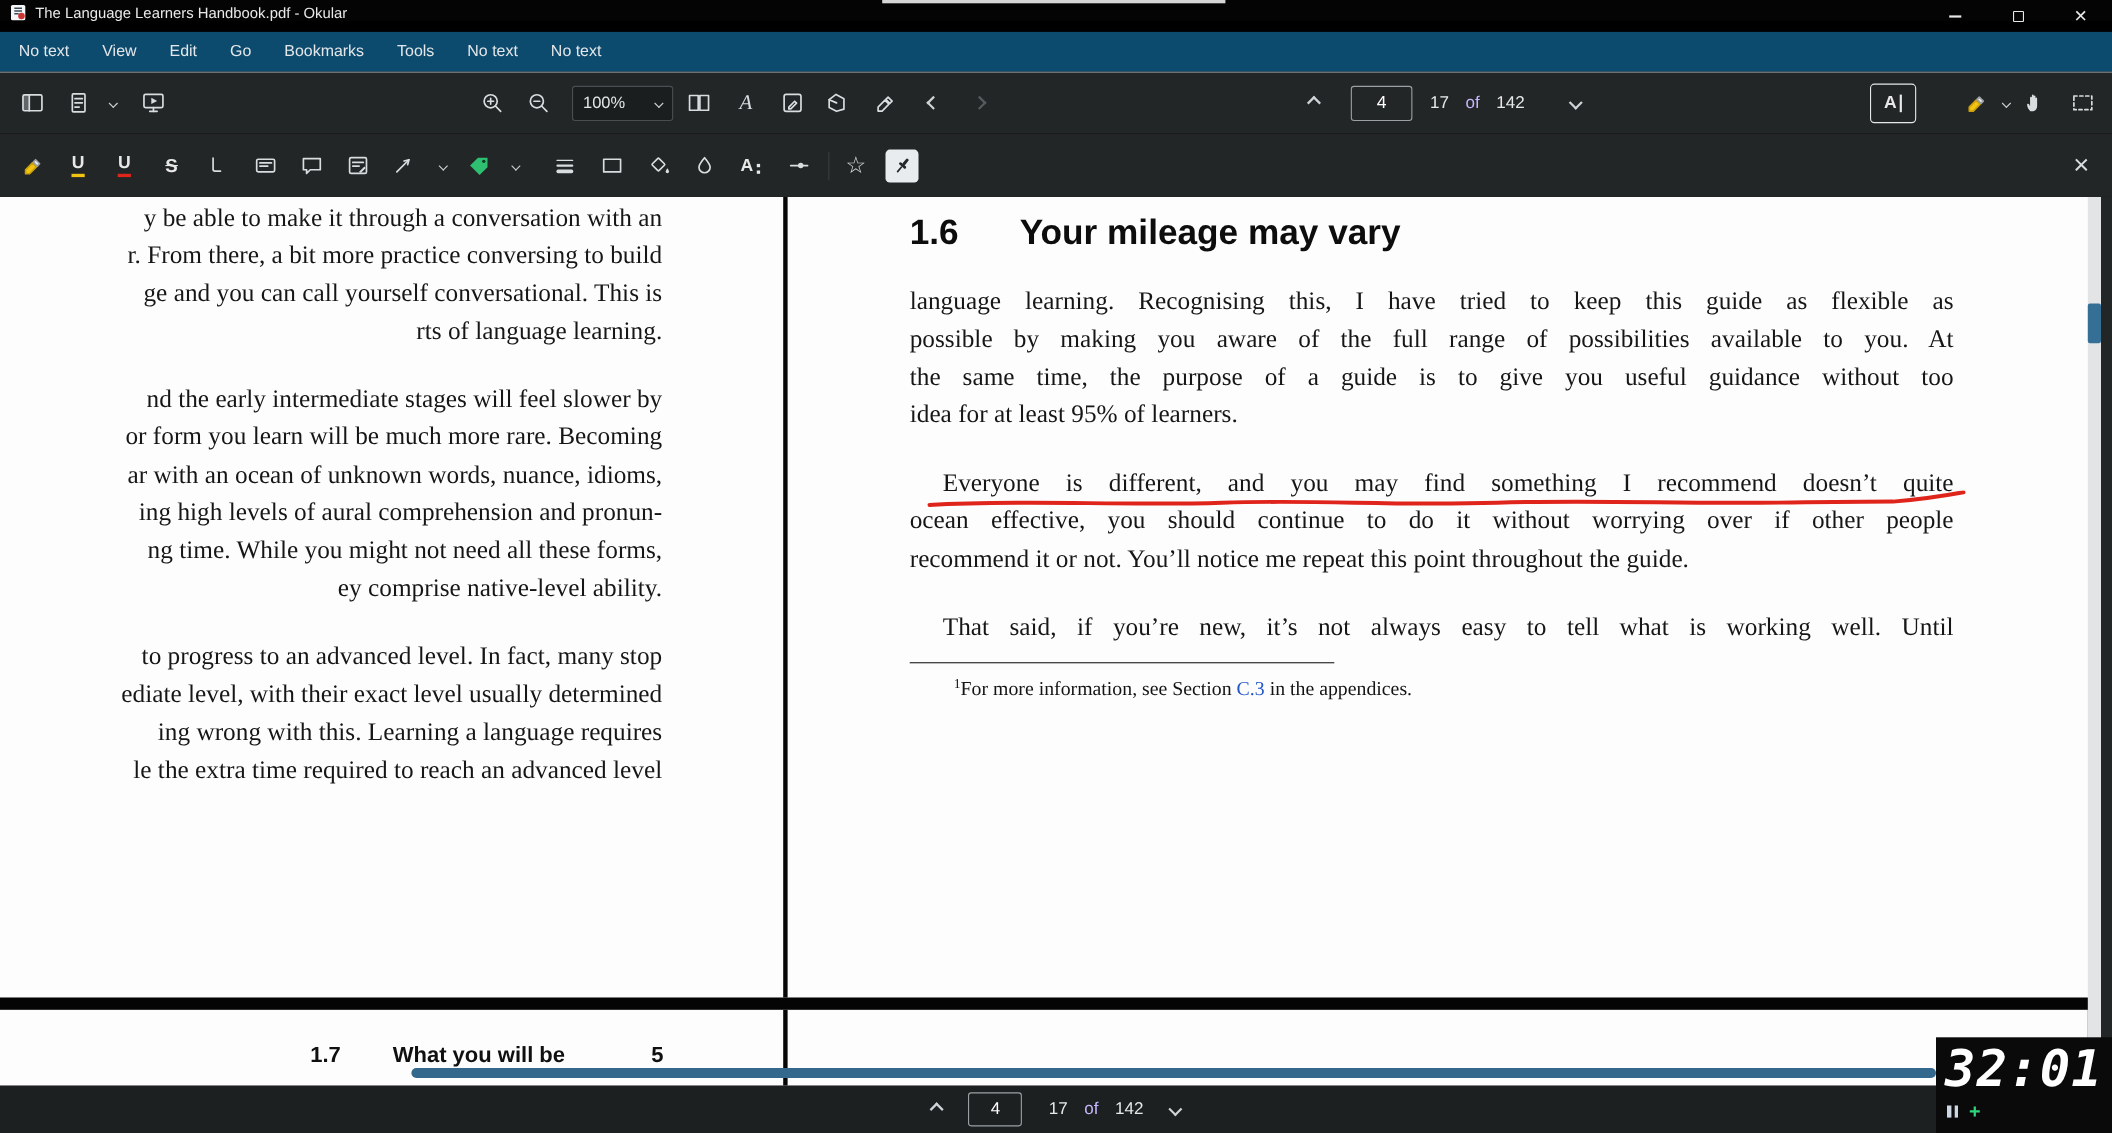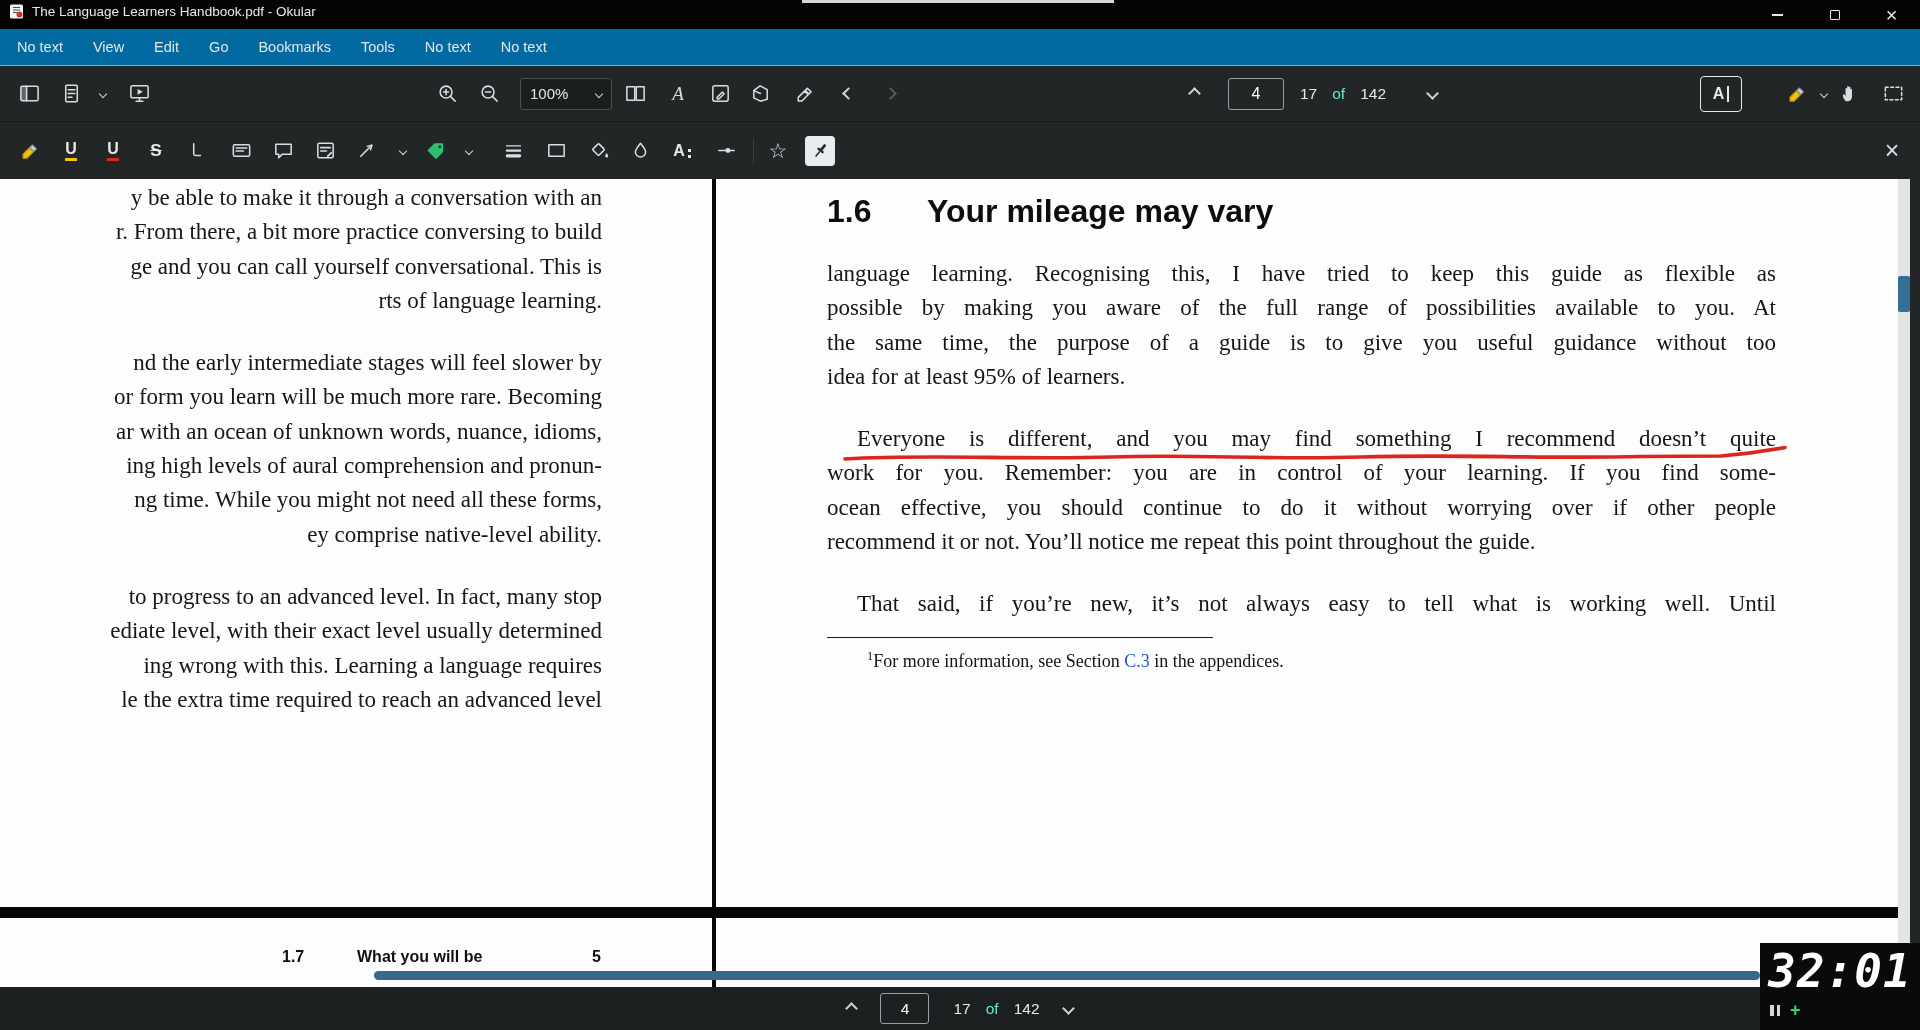--- a/index.html
+++ b/index.html
@@ -13,21 +13,21 @@
   .app-icon{margin-left:9px;display:flex}
   .title-text{margin-left:8px;font-size:13.5px;color:#e9e9e9}
   .top-strip{position:absolute;left:802px;top:0;width:312px;height:3px;background:#d6d6d6}
   .win-controls{position:absolute;right:0;top:0;height:29px;display:flex}
   .win-btn{width:57px;height:29px;display:flex;align-items:center;justify-content:center;color:#e8e8e8}
   .min-glyph{width:11px;height:2px;background:#e8e8e8}
   .max-glyph{width:10px;height:10px;border:1.4px solid #e8e8e8;border-radius:1px}
   .close-glyph{font-size:20px;line-height:1}
 
   
-  .menubar{position:absolute;top:29px;left:0;width:1920px;height:36px;background:#0369a1;
+  .menubar{position:absolute;top:29px;left:0;width:1920px;height:36px;background:#0c4a6e;
     display:flex;align-items:center;padding-left:2px;z-index:19}
   .menu-item{padding:0 15px;font-size:14.5px;color:#e4e7e9;height:100%;display:flex;align-items:center}
 
   
   .toolbar{position:absolute;left:0;width:1920px;background:#232627;z-index:18}
   .toolbar.main{top:65px;height:56px;border-top:1px solid #a3a3a3}
   .toolbar.annot{top:121px;height:58px;border-top:1px solid #191b1c}
   .tb{position:absolute;top:50%;transform:translate(-50%,-50%);
     display:flex;align-items:center;justify-content:center;min-width:26px;min-height:26px}
   .tb.noctr{transform:translate(0,-50%)}
@@ -37,21 +37,21 @@
   .chev.down{transform:rotate(45deg)}
   .chev.up{transform:rotate(225deg)}
   .chev.left{transform:rotate(135deg)}
   .chev.right{transform:rotate(-45deg)}
   .chev.dis{border-color:#565b5e}
   .combo{left:520px;width:92px;height:32px;border:1px solid #4a4e51;border-radius:3px;background:#1b1e1f;
     display:flex;align-items:center;justify-content:space-between;padding:0 9px;color:#e3e6e8;font-size:15px}
   .pageinput{width:56px;height:32px;background:transparent;border:1px solid #9aa0a3;border-radius:3px;
     color:#fff;font-size:16px;text-align:center;font-family:"Liberation Sans",sans-serif}
   .pinfo{display:flex;gap:15px;font-size:15.5px;color:#e6e9ea;align-items:center}
-  .pinfo .dim{color:#5eead4}
+  .pinfo .dim{color:#c4b5fd}
   .ai-btn{left:1721px;width:42px;height:36px;border:1.6px solid #e5e9ec;border-radius:4px;gap:3px}
   .ai-a{font-size:16px;font-weight:bold;color:#e8e8e8;line-height:1}
   .ai-bar{width:2px;height:16px;background:#e8e8e8}
   .glyph-a{font-family:"Liberation Serif",serif;font-style:italic;font-size:19px;color:#d9dde0;line-height:1}
   .uglyph{font-size:16px;font-weight:bold;color:#e8e8e8;line-height:1.1;padding-bottom:1px}
   .uglyph.yellow{border-bottom:3px solid #f2c411}
   .uglyph.red{border-bottom:3px solid #e0251b}
   .sglyph{font-size:17px;font-weight:bold;color:#e8e8e8;text-decoration:line-through}
   .fontglyph{display:flex;align-items:flex-end;gap:3px}
   .fontglyph span{font-size:16px;font-weight:bold;color:#e8e8e8;line-height:1}
@@ -82,21 +82,21 @@
   .fnrule{margin-top:15px;width:386px;border-top:1.6px solid #1c1c1c}
   .footnote{margin-top:6px;font-size:18px;line-height:24px;color:#141414;padding-left:40px}
   .footnote sup{font-size:12.5px}
   .fnlink{color:#2456c9}
 
   
   .pagegap{position:absolute;top:907px;left:0;width:1898px;height:11px;background:#050505;z-index:6}
   .nextrow{position:absolute;top:918px;left:0;width:1898px;height:69px;background:#fdfdfd;overflow:hidden;z-index:6}
   .nextrow .page-divider2{position:absolute;left:712px;top:0;width:4px;height:100%;background:#070707}
   .frag{position:absolute;top:30px;font-family:"Liberation Sans",sans-serif;font-weight:bold;
-    font-size:16px;color:#101010;white-space:nowrap}
+    font-size:20px;color:#101010;white-space:nowrap}
   .hscroll{position:absolute;top:971px;left:374px;width:1386px;height:9px;background:#34688c;border-radius:4.5px;z-index:8}
   .vtrack{position:absolute;left:1898px;top:179px;width:12px;height:808px;background:#e2e4e6;z-index:7}
   .vthumb{position:absolute;left:1898px;top:276px;width:12px;height:36px;background:#366f96;border-radius:2px;z-index:8}
   .right-strip{position:absolute;left:1910px;top:179px;width:10px;height:808px;background:#232627;z-index:7}
 
   
   .bottombar{position:absolute;top:987px;left:0;width:1920px;height:43px;background:#1d2021;
     display:flex;align-items:center;justify-content:center;gap:24px;z-index:9}
   .bottombar .pageinput{width:49px;height:31px;font-size:15.5px}
 
@@ -418,21 +418,20 @@
         <div class="jline">the same time, the purpose of a guide is to give you useful guidance without too</div>
         <div>idea for at least 95% of learners.</div>
       </div>
       <div class="para2">
         <div class="jline indent rel">
           <span>Everyone is different, and you may find something I recommend doesn’t quite</span>
           <svg class="red-underline" width="950" height="20" viewBox="0 0 950 20">
             <path d="M4 13 C 90 8, 180 14, 270 11 S 420 14, 520 11 S 700 13, 800 10.5 L 880 10 C 905 8, 925 5, 944 1.5" stroke="#df241c" stroke-width="3.6" fill="none" stroke-linecap="round"></path>
           </svg>
         </div>
-        <div class="jline">work for you. Remember: you are in control of your learning. If you find some-</div>
         <div class="jline">ocean effective, you should continue to do it without worrying over if other people</div>
         <div>recommend it or not. You’ll notice me repeat this point throughout the guide.</div>
       </div>
       <div class="para3">
         <div class="jline indent">That said, if you’re new, it’s not always easy to tell what is working well. Until</div>
       </div>
       <div class="fnrule"></div>
       <div class="footnote">
         <sup>1</sup><span>For more information, see Section </span><span class="fnlink">C.3</span><span> in the appendices.</span>
       </div>

